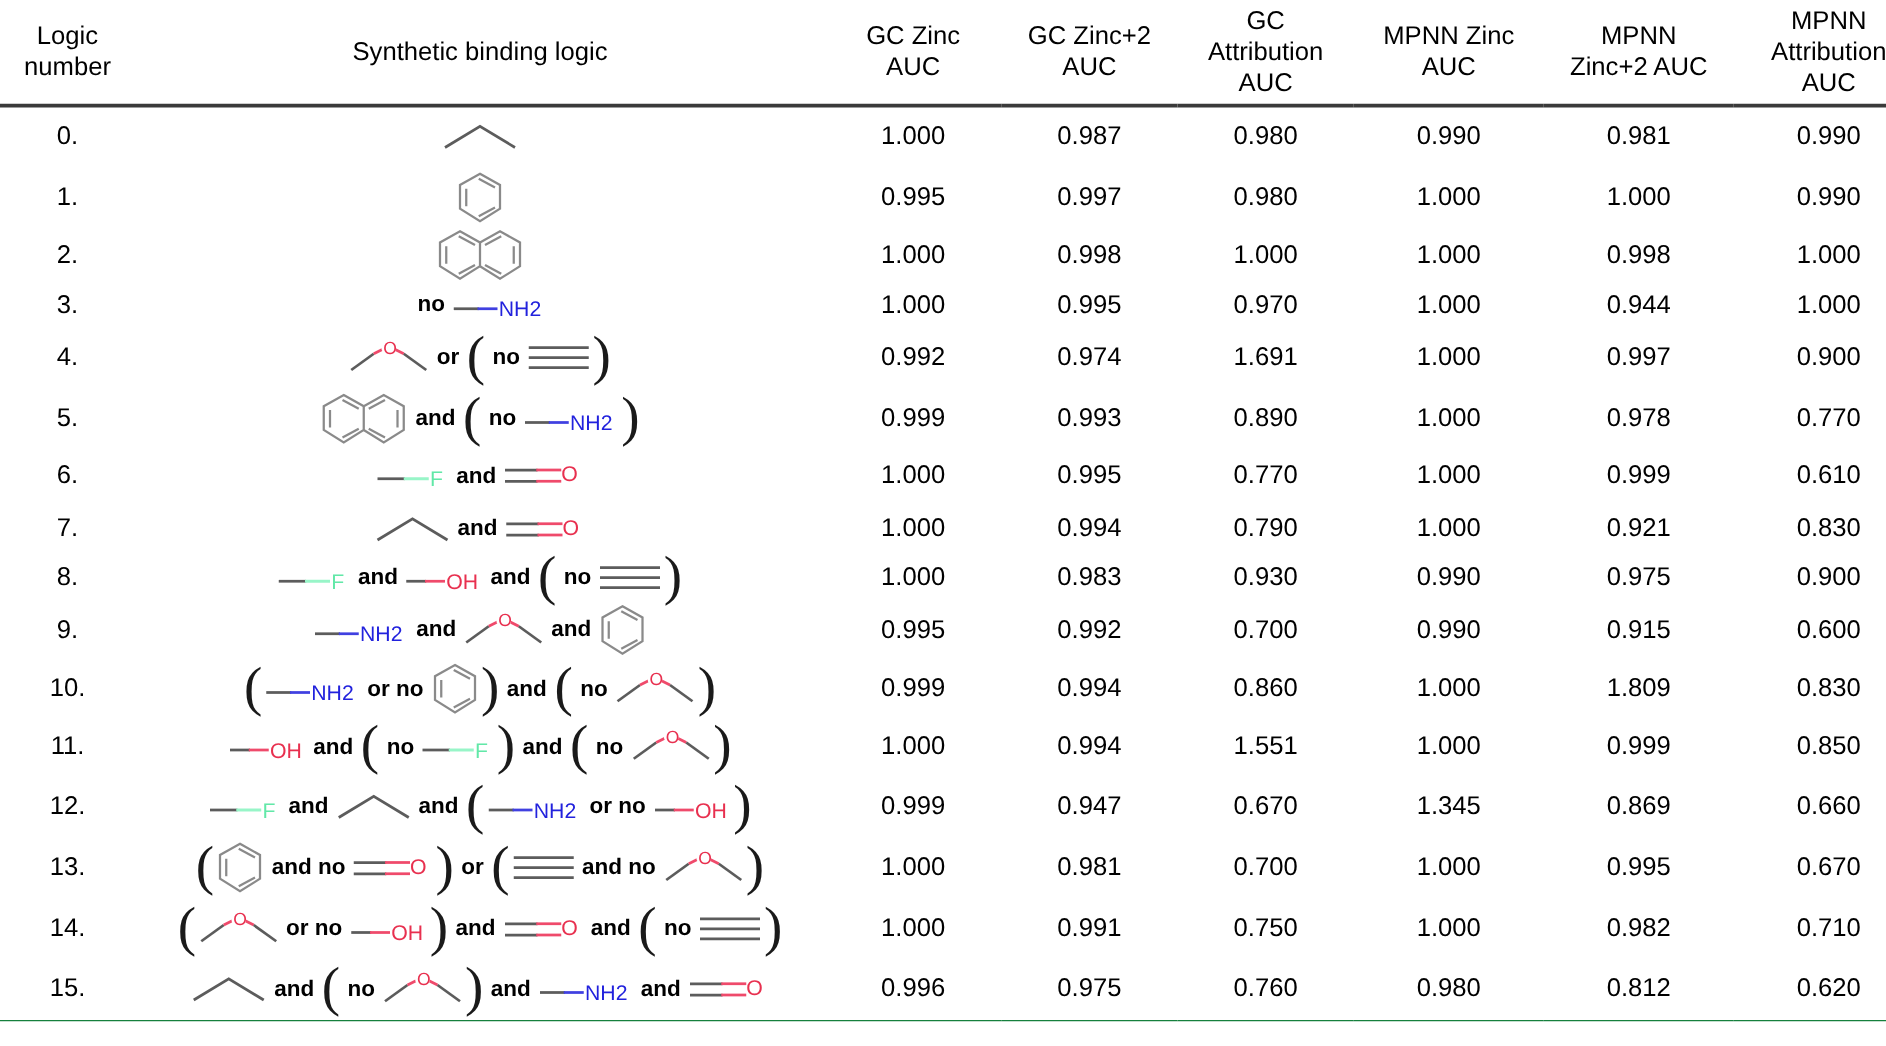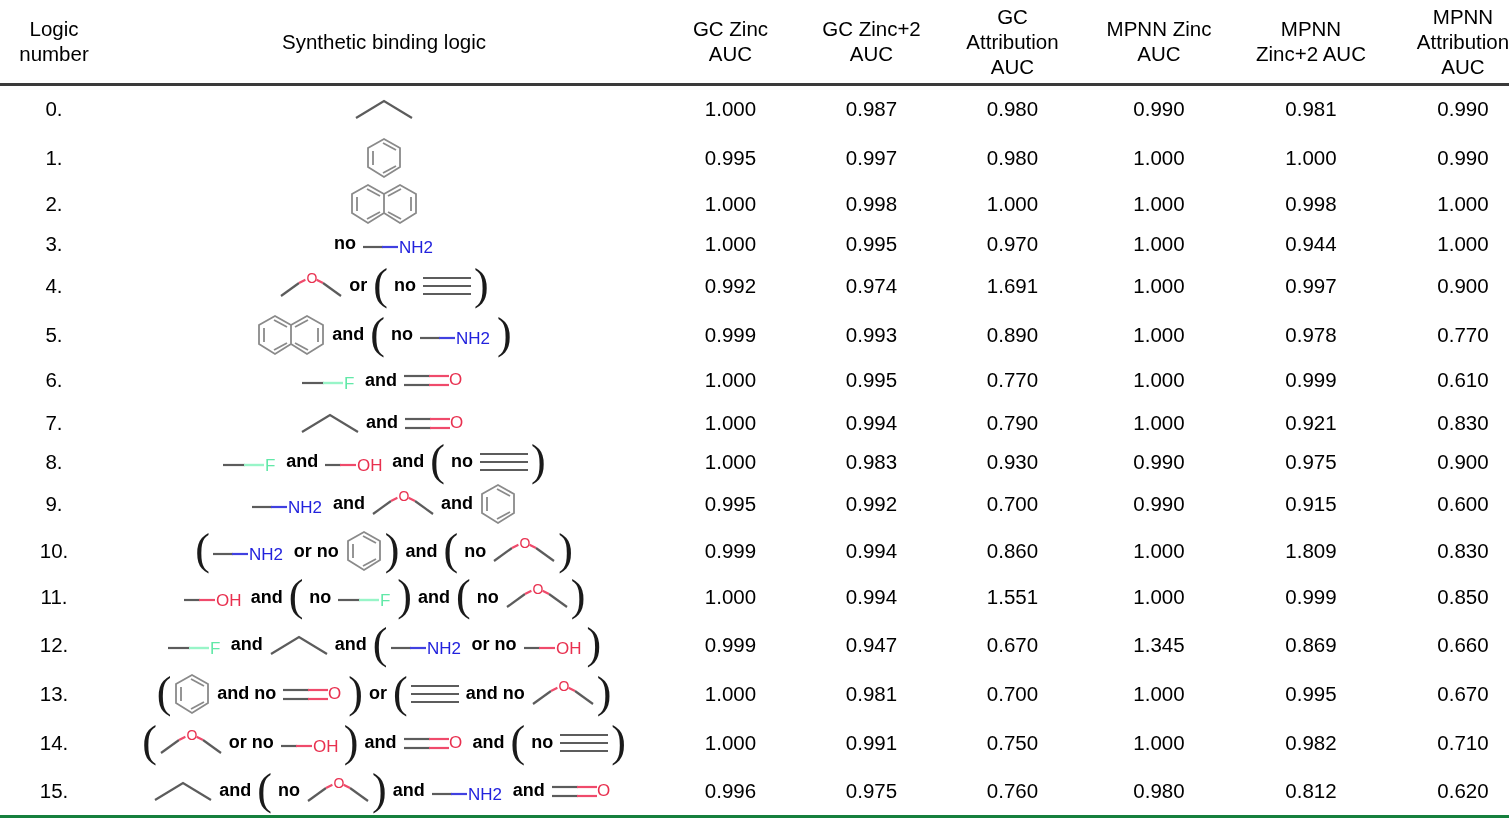--- a/index.html
+++ b/index.html
@@ -47,21 +47,21 @@
     white-space: nowrap;
   }
   td.val {
     text-align: center;
     white-space: nowrap;
   }
   td.logic {
     width: 552px;
     padding: 0 2px;
   }
-  tbody tr:last-child td { border-bottom: 3px solid #15803d; }
+  tbody tr:last-child td { border-bottom: 1px solid #15803d; }
 
   
   .expr {
     display: flex;
     align-items: center;
     justify-content: center;
     flex-wrap: nowrap;
     gap: 0px;
     width: 100%;
     min-height: 34px;

